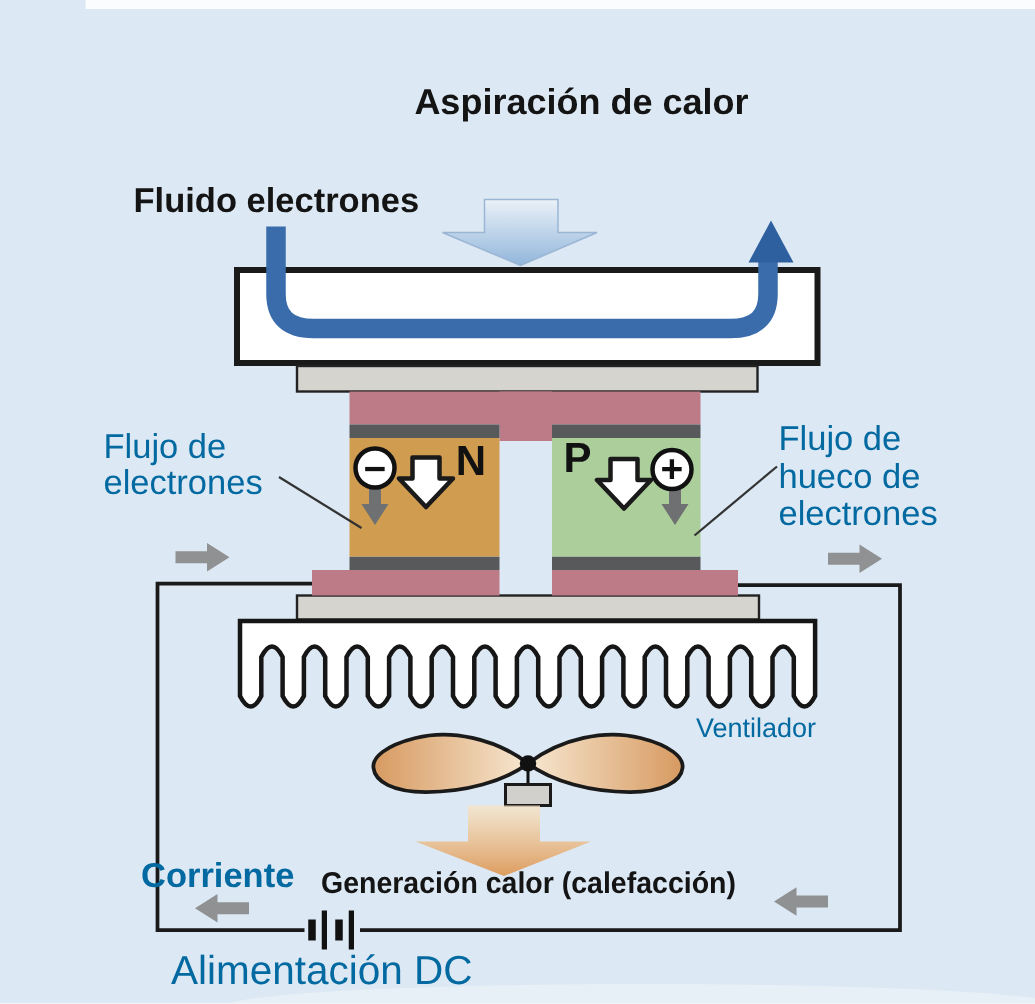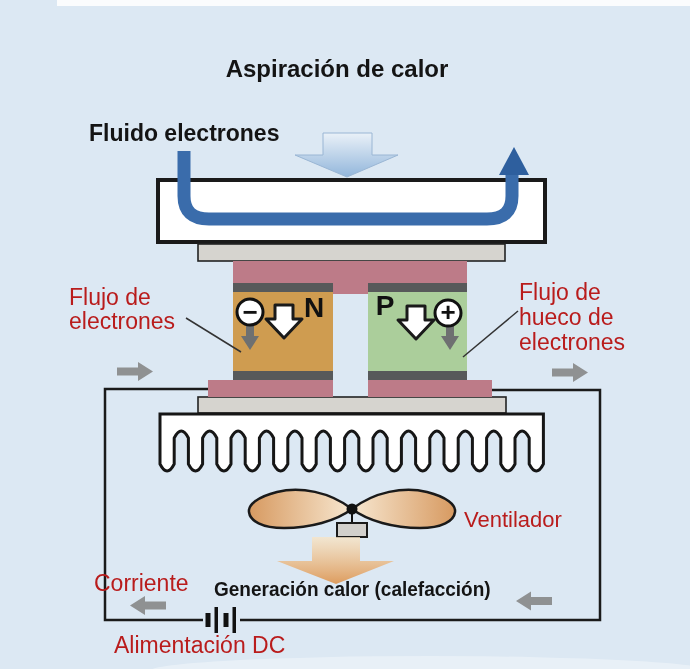--- a/index.html
+++ b/index.html
@@ -2,30 +2,30 @@
 <html style="--background: #dce8f3; --block-n: #cf9c50; --block-p: #abce9b; --electrode-pink: #bd7b88; --ceramic-gray: #d6d4cf; --contact-dark: #57595a; --tube-blue: #3a6cab; --arrow-blue-dark: #2e5f9e; --arrow-gray: #8f9192; --outline-black: #1a1a1a;"><head>
 <meta charset="utf-8">
 <style>
   html,body{margin:0;padding:0;background:#fff;}
   #stage{position:relative;width:690px;height:669px;overflow:hidden;
          background:var(--background,#dce8f3);
          font-family:"Liberation Sans",sans-serif;color:#1c1c1c;}
   #stage svg{position:absolute;left:0;top:0;}
   .lbl{position:absolute;white-space:nowrap;line-height:1.08;}
   .b{font-weight:bold;color:#141414;}
-  .r{font-weight:normal;color:#b91c1c;}
+  .r{font-weight:normal;color:#0369a1;}
   .title{left:66px;top:13px;font-size:35px;letter-spacing:-.5px;}
-  .asp{left:191px;top:57px;width:292px;text-align:center;font-size:24px;line-height:24px;}
+  .asp{left:207px;top:57px;width:292px;text-align:right;font-size:24px;line-height:24px;}
   .fluido{left:89px;top:121px;font-size:23px;}
   .eflow{left:69px;top:285px;font-size:23px;line-height:24px;}
   .hflow{left:519px;top:280px;font-size:23px;line-height:25px;}
-  .vent{left:464px;top:508px;font-size:22px;}
-  .corr{left:94px;top:571px;font-size:23px;}
+  .vent{left:464px;top:476px;font-size:18px;}
+  .corr{left:94px;top:571px;font-size:23px;font-weight:bold;}
   .gen{left:214px;top:579px;font-size:20px;transform:scaleX(.95);transform-origin:left;}
-  .alim{left:114px;top:633px;font-size:23px;}
+  .alim{left:114px;top:633px;font-size:27px;}
   .fill-n{fill:var(--block-n)} .fill-p{fill:var(--block-p)}
   .fill-pink{fill:var(--electrode-pink)}
   .fill-cer{fill:var(--ceramic-gray);stroke:#222;stroke-width:1.6}
   .fill-dark{fill:var(--contact-dark)}
   .c-gray{fill:var(--arrow-gray)} .c-dgray{fill:#6e7071}
   .white-arrow{fill:#fff;stroke:var(--outline-black);stroke-width:3;stroke-linejoin:round}
   .wire{fill:none;stroke:var(--outline-black);stroke-width:2.5}
   .ptr{stroke:#333;stroke-width:1.5}
   .svgt{font-family:"Liberation Sans",sans-serif;font-weight:bold;fill:#111;
         text-anchor:middle;dominant-baseline:central;}

